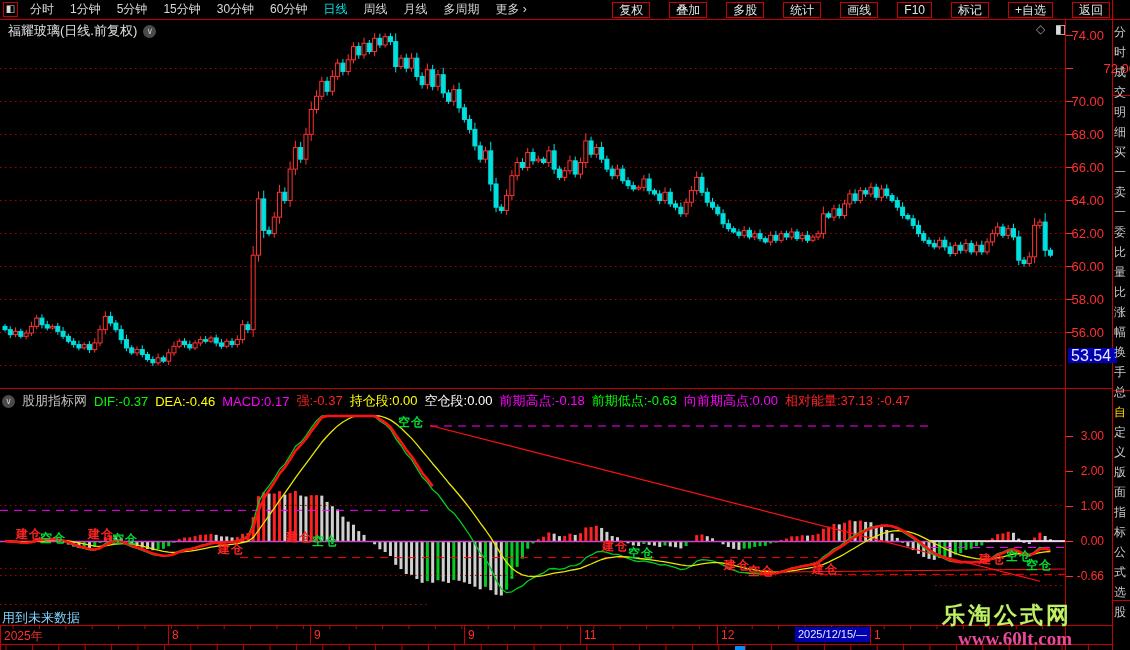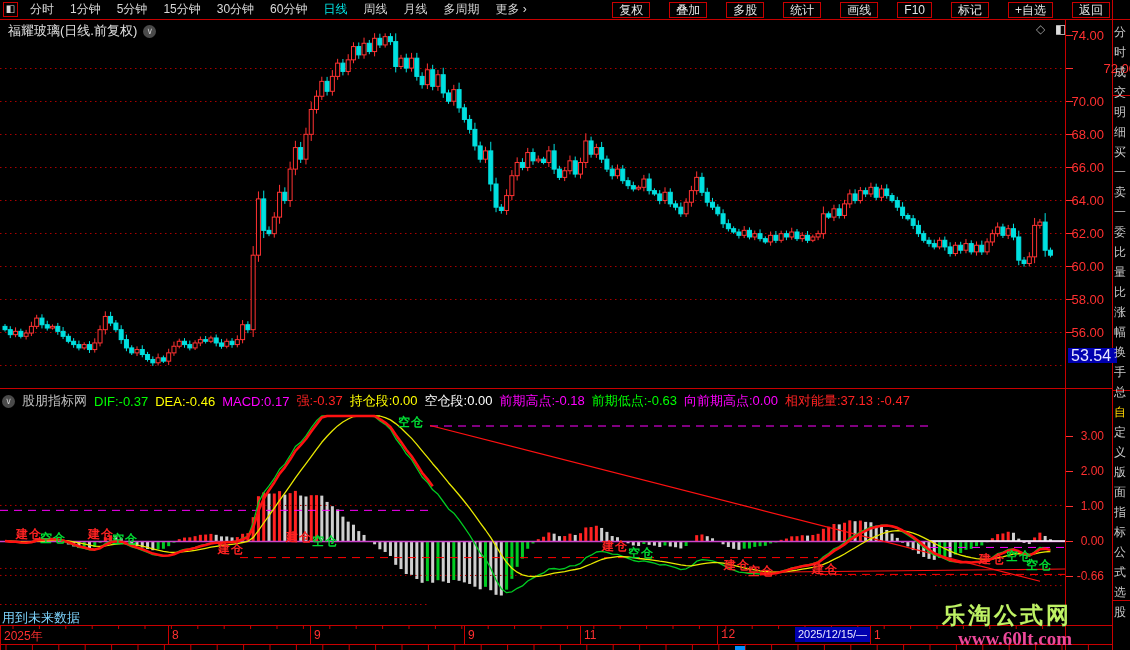--- a/index.html
+++ b/index.html
@@ -884,21 +884,21 @@
     </div>
 
   <div class="abs warning" style="left:2px;top:609px;">用到未来数据</div>
 
   <div class="abs date-axis-label" style="left:4px;top:628px;">2025年</div>
   <div id="monthLabels">
       <div class="abs date-axis-label" style="left: 172px; top: 628px;">8</div>
       <div class="abs date-axis-label" style="left: 314px; top: 628px;">9</div>
       <div class="abs date-axis-label" style="left: 468px; top: 628px;">9</div>
       <div class="abs date-axis-label" style="left: 584px; top: 628px;">11</div>
-      <div class="abs date-axis-label" style="left: 721px; top: 628px; font-family: Liberation Mono, monospace;">12</div>
+      <div class="abs date-axis-label" style="left: 721px; top: 628px;">12</div>
       <div class="abs date-axis-label" style="left: 874px; top: 628px;">1</div>
     </div>
   <div class="abs badge" style="left:795px;top:627px;font-size:11px;">2025/12/15/—</div>
 
   <div class="abs wm1" style="left:942px;top:600px;">乐淘公式网</div>
   <div class="abs wm2" style="left:958px;top:628px;">www.60lt.com</div>
 
   <div class="abs strip" id="strip">
       <span>分</span>
       <span>时</span>

